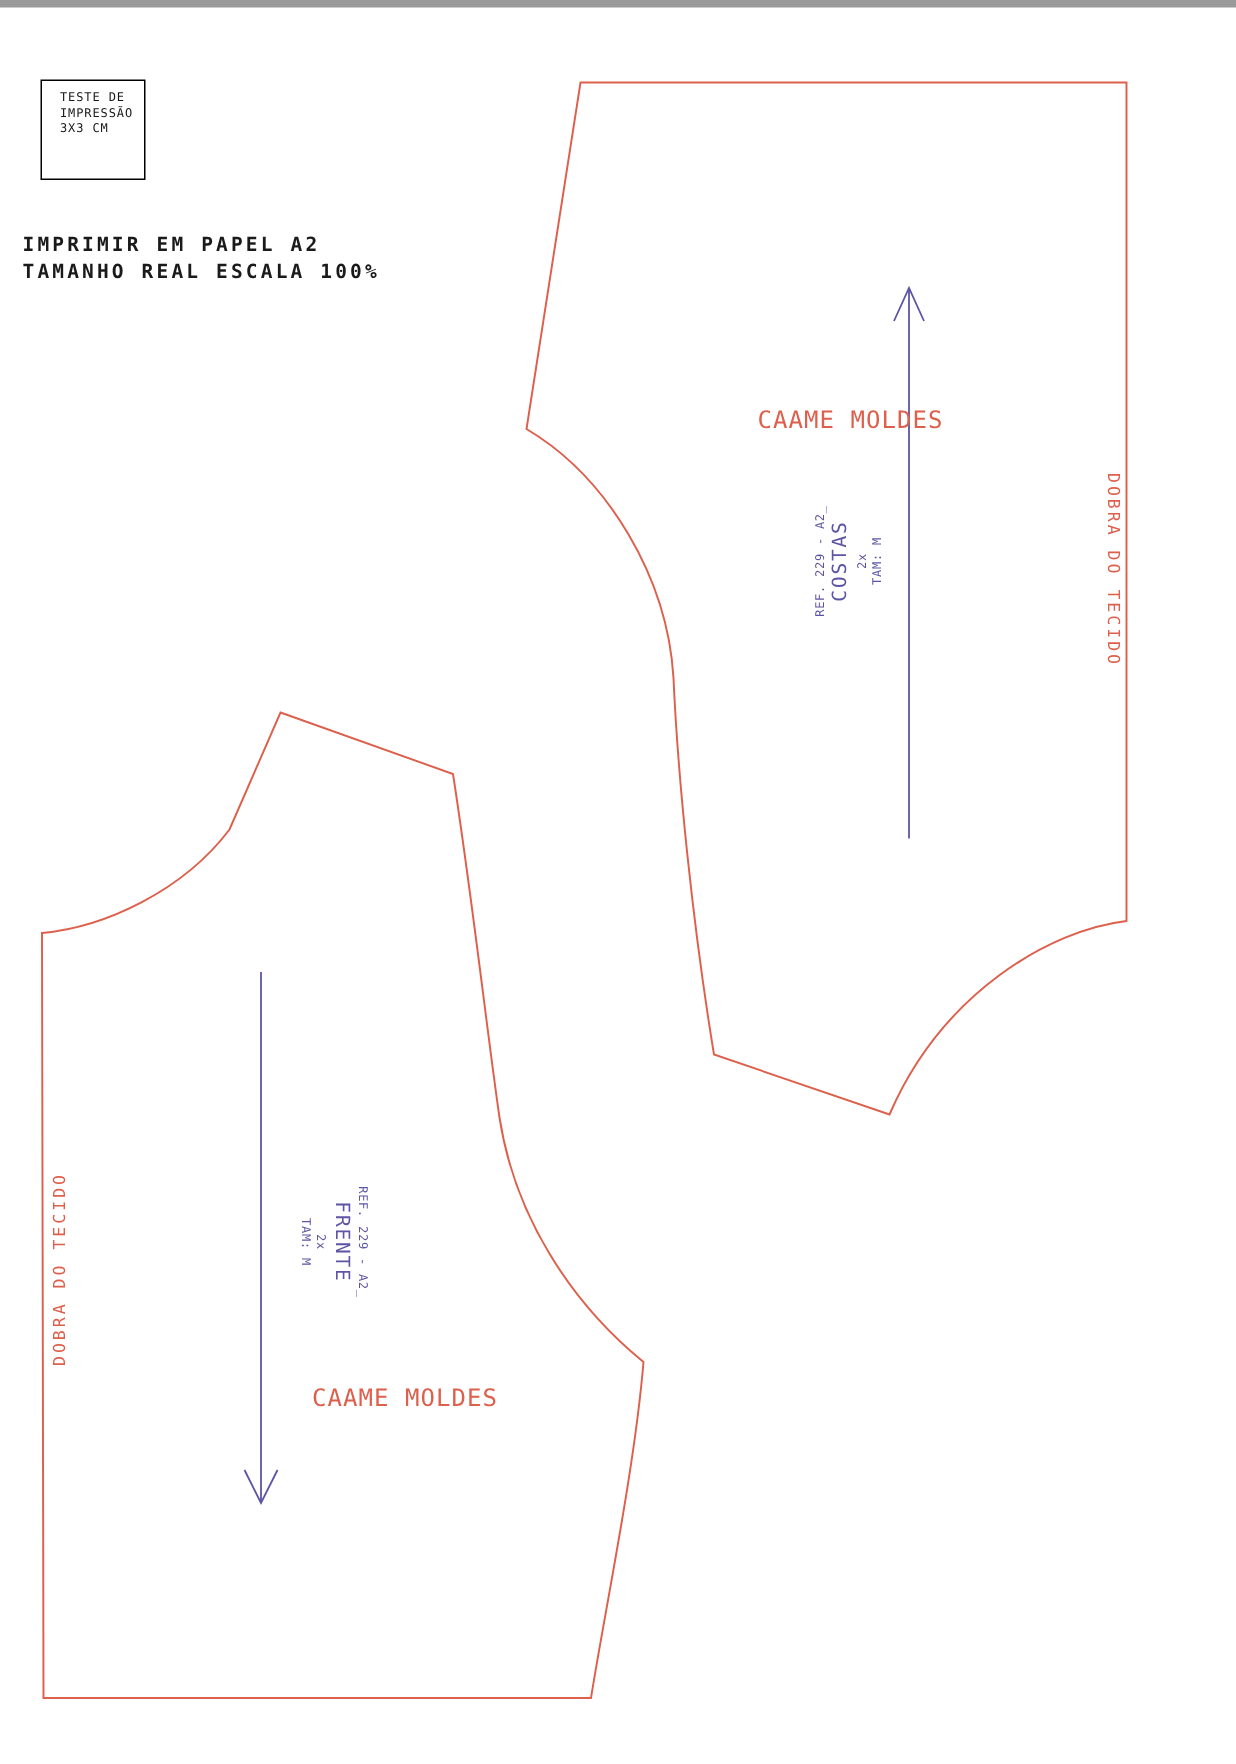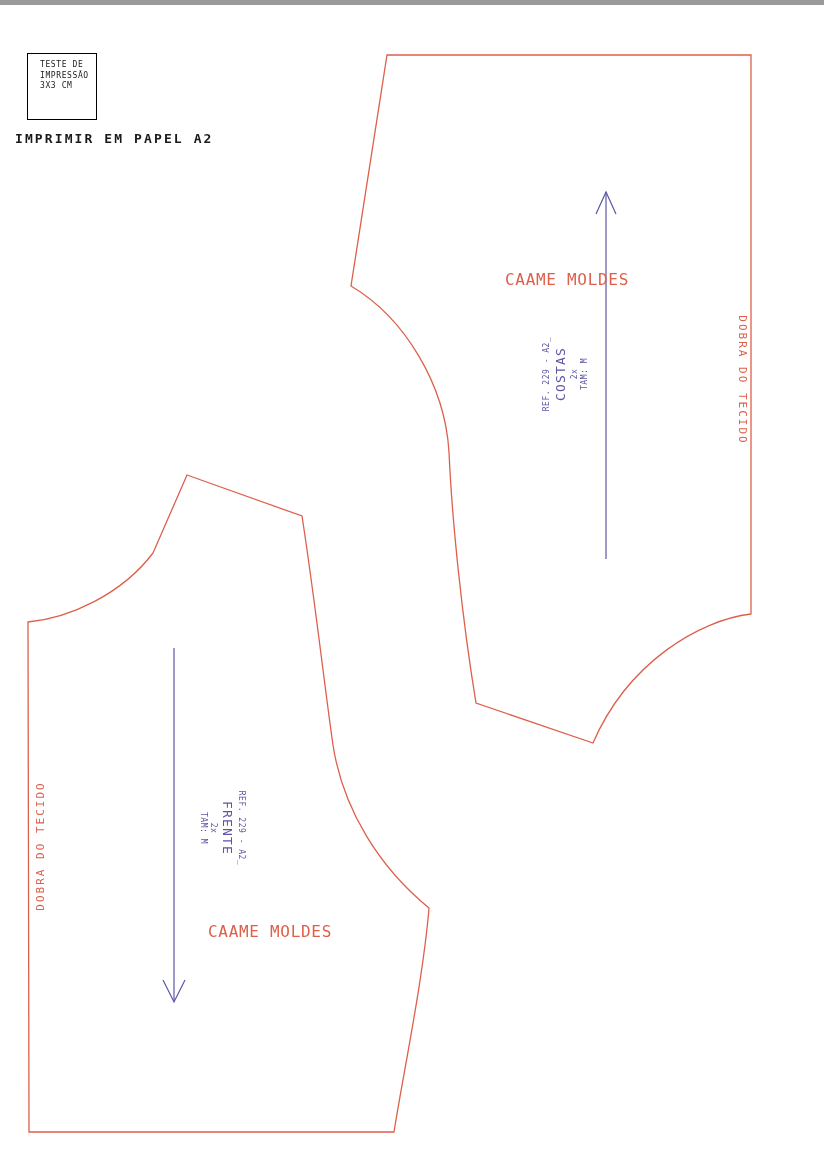--- a/index.html
+++ b/index.html
@@ -38,22 +38,23 @@
 <body>
 
 <div class="top-bar" style="background: rgb(154, 154, 154);"></div>
 
 <div class="test-box">
   <div style="color: rgb(26, 26, 26);">TESTE DE</div>
   <div style="color: rgb(26, 26, 26);">IMPRESSÃO</div>
   <div style="color: rgb(26, 26, 26);">3X3 CM</div>
 </div>
 
-<div class="instructions" style="color: rgb(26, 26, 26);">
+<div class="instructions" style="color: rgb(26, 26, 26); margin-top: 25px;">
   <div>IMPRIMIR EM PAPEL A2</div>
+  <div>TAMANHO REAL ESCALA 100%</div>
 </div>
 
 <svg class="pattern-svg" width="824" height="1176" viewBox="0 0 824 1176">
 
   <path d="M 387 55 L 751 55 L 751 614 C 700 620 628 662 593 743 L 476 703 C 462 618 452 520 449 452 C 445 385 405 318 351 286 Z" fill="none" stroke-width="1.3" stroke="#dd604c"></path>
 
   <path d="M 187 475 L 302 516 C 315 600 325 690 333 745 C 343 810 380 868 429 908 C 423 980 403 1075 394 1132 L 29 1132 L 28 622 C 70 618 122 594 153 553 Z" fill="none" stroke-width="1.3" stroke="#dd604c"></path>
 
   <g>
     <line x1="606" y1="559" x2="606" y2="192" fill="none" stroke-width="1.2" stroke="#5c55a4"></line>

